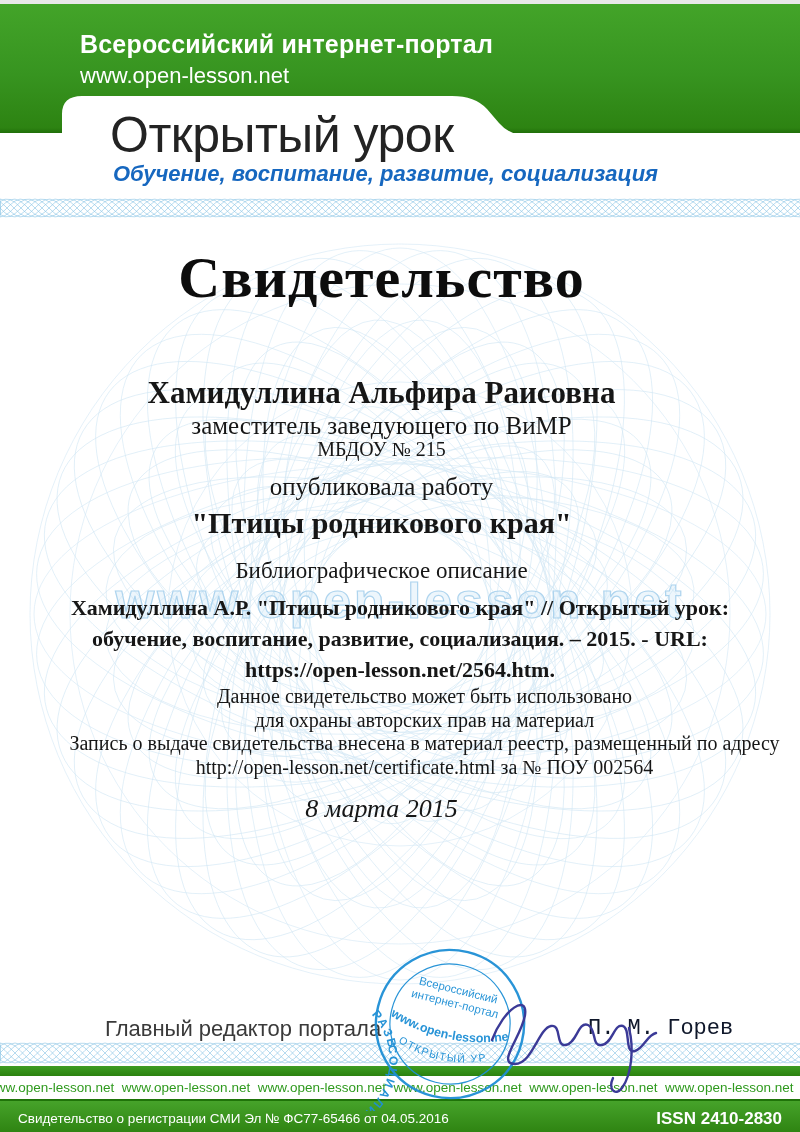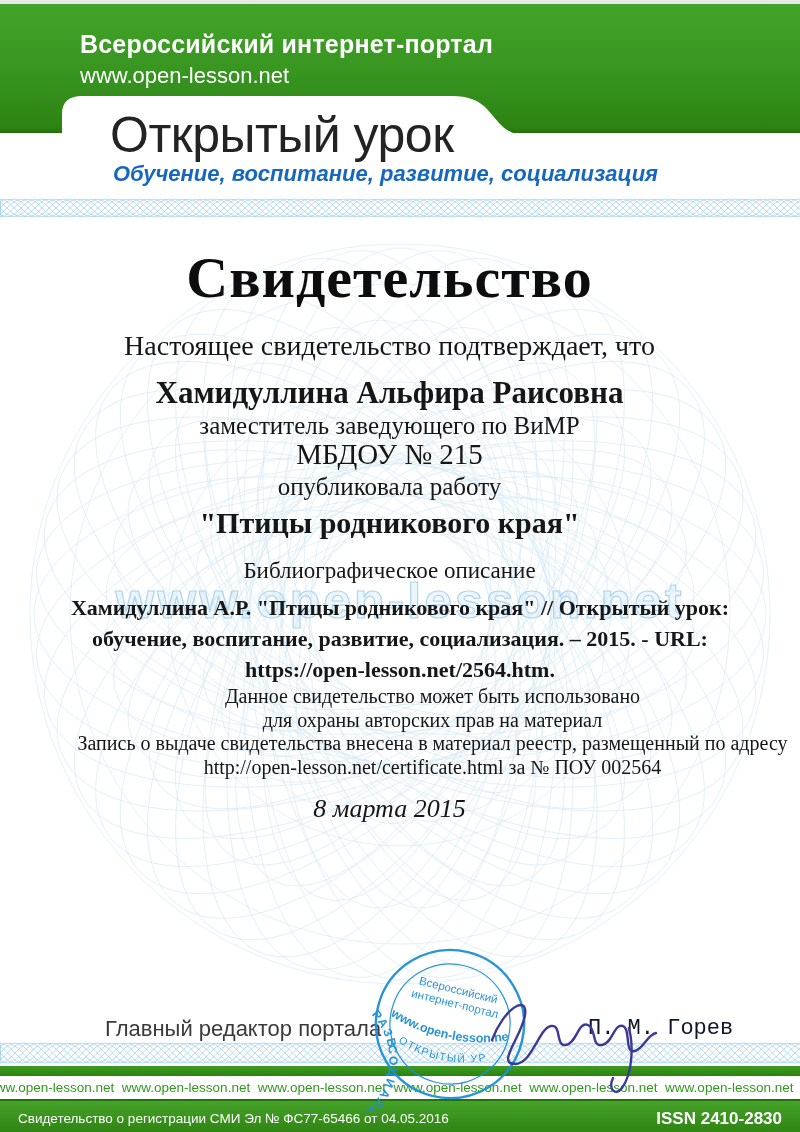--- a/index.html
+++ b/index.html
@@ -18,26 +18,26 @@
   .brand-subtitle{position:absolute;left:113px;top:157px;font-family:"Liberation Sans","DejaVu Sans",sans-serif;
     font-size:22px;font-style:italic;font-weight:700;color:#1667bf;z-index:3;}
   
   .band{position:absolute;left:0;width:800px;}
   #band-top{top:192px;height:24px;}
   #band-bottom{top:1036px;height:26px;}
   .band path{stroke:#8ec6e6;stroke-width:.8;fill:none;opacity:.8;}
   #rosette{position:absolute;left:0;top:200px;width:800px;height:820px;opacity:.55;}
   #rosette ellipse,#rosette circle{stroke:#aed4ec;stroke-width:.6;fill:none;}
   
-  .ctr{position:absolute;left:8px;width:763px;text-align:center;z-index:3;}
+  .ctr{position:absolute;left:0;width:763px;text-align:center;z-index:3;}
   .doc-title{top:240px;font-size:58px;font-weight:700;letter-spacing:1px;color:#0d0d0d;}
   .confirm-line{top:326px;font-size:28px;}
   .recipient-name{top:371px;font-size:31px;font-weight:700;}
   .recipient-position{top:408px;font-size:25px;}
-  .recipient-org{top:434px;font-size:29px;}
+  .recipient-org{top:434px;font-size:20px;}
   .action-line{top:469px;font-size:25px;text-align:center;}
   .work-title{top:502px;font-size:30px;font-weight:700;}
   .bib-caption{top:554px;font-size:23px;}
   .bib-text{top:588px;left:35px;width:730px;font-size:22px;font-weight:700;line-height:31px;}
   .body-par{top:681px;font-size:20px;line-height:23.5px;padding-left:43px;}
   .date-line{top:790px;font-size:26px;font-style:italic;}
   .watermark{position:absolute;left:0;top:568px;width:800px;text-align:center;z-index:1;
     font-family:"Liberation Sans","DejaVu Sans",sans-serif;font-size:50px;font-weight:700;letter-spacing:3px;
     color:rgba(190,222,244,.28);-webkit-text-stroke:1.2px #aed4ee;}
   
@@ -144,21 +144,20 @@
       <ellipse rx="210" ry="90" transform="rotate(144.35)"></ellipse>
       <ellipse rx="210" ry="90" transform="rotate(157.2)"></ellipse>
       <ellipse rx="210" ry="90" transform="rotate(170.04999999999998)"></ellipse>
       <circle r="370"></circle>
       <circle r="330"></circle>
       <circle r="232"></circle>
     </svg>
   <div class="watermark">www.open-lesson.net</div>
 
   <div class="ctr doc-title">Свидетельство</div>
-  <div class="ctr confirm-line">Настоящее свидетельство подтверждает, что</div>
   <div class="ctr recipient-name">Хамидуллина Альфира Раисовна</div>
   <div class="ctr recipient-position">заместитель заведующего по ВиМР</div>
   <div class="ctr recipient-org">МБДОУ № 215</div>
   <div class="ctr action-line">опубликовала работу</div>
   <div class="ctr work-title">"Птицы родникового края"</div>
   <div class="ctr bib-caption">Библиографическое описание</div>
   <div class="ctr bib-text">Хамидуллина А.Р. "Птицы родникового края" // Открытый урок: обучение, воспитание, развитие, социализация. – 2015. - URL: https://open-lesson.net/2564.htm.</div>
   <div class="ctr body-par">
     <div>Данное свидетельство может быть использовано</div>
     <div>для охраны авторских прав на материал</div>

